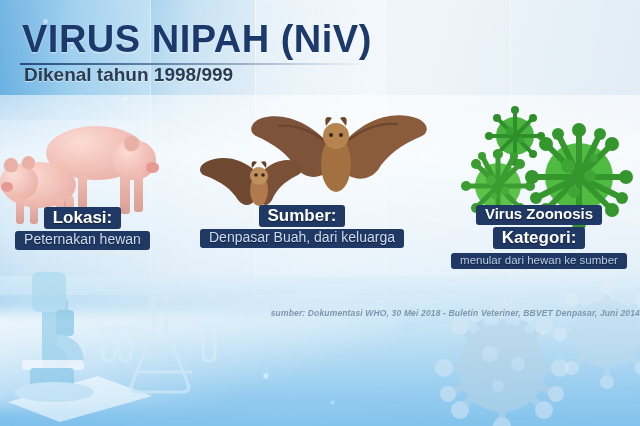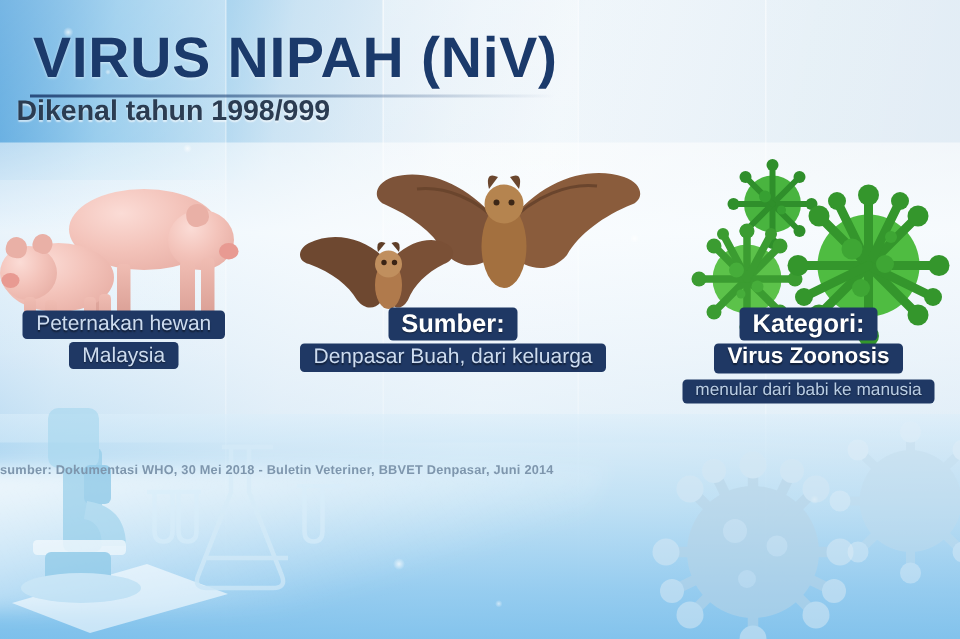--- a/index.html
+++ b/index.html
@@ -129,21 +129,21 @@
   .title-rule {
     position: absolute;
     left: 20px;
     top: 63px;
     width: 350px;
     height: 2px;
     background: linear-gradient(90deg, #2a4d7e, rgba(42,77,126,0));
   }
   .subtitle {
     position: absolute;
-    left: 11px;
+    left: 24px;
     top: 64px;
     font-size: 19px;
     font-weight: bold;
     color: #2b3c52;
     text-shadow: 0 1px 1px rgba(255,255,255,.6);
     white-space: nowrap;
   }
 
   .callout {
     position: absolute;
@@ -163,22 +163,23 @@
   .cl-head { font-size: 17px; font-weight: bold; }
   .cl-sub  { font-size: 15px; font-weight: bold; }
   .cl-soft { font-size: 14px; font-weight: normal; color: #cddcef; }
   .cl-soft-sm { font-size: 11.5px; font-weight: normal; color: #b9cde4; }
 
   .credit {
     position: absolute;
     left: 0;
     top: 308px;
     width: 640px;
-    text-align: left;
+    text-align: right;
     font-size: 8.5px;
+    font-style: italic;
     font-weight: bold;
     color: #7e96ad;
     letter-spacing: .15px;
     white-space: nowrap;
   }
 </style>
 </head>
 <body>
 
 <div id="infographic">
@@ -455,30 +456,30 @@
         </g>
       </g>
     </svg>
   </div>
 
   <div class="title">VIRUS NIPAH (NiV)</div>
   <div class="title-rule"></div>
   <div class="subtitle">Dikenal tahun 1998/999</div>
 
   <div class="callout" style="left:0;top:206px;width:165px;">
+    <div><span class="cl-line cl-head">Lokasi:</span></div>
     <div><span class="cl-line cl-soft">Peternakan hewan</span></div>
-    <div><span class="cl-line cl-soft">Malaysia</span></div>
   </div>
 
   <div class="callout" style="left:168px;top:204px;width:268px;">
     <div><span class="cl-line cl-head">Sumber:</span></div>
     <div><span class="cl-line cl-soft">Denpasar Buah, dari keluarga</span></div>
   </div>
 
   <div class="callout" style="left:438px;top:204px;width:202px;">
+    <div><span class="cl-line cl-sub">Virus Zoonosis</span></div>
     <div><span class="cl-line cl-head">Kategori:</span></div>
-    <div><span class="cl-line cl-sub">Virus Zoonosis</span></div>
-    <div><span class="cl-line cl-soft-sm">menular dari babi ke manusia</span></div>
+    <div><span class="cl-line cl-soft-sm">menular dari hewan ke sumber</span></div>
   </div>
 
   <div class="credit">sumber: Dokumentasi WHO, 30 Mei 2018 - Buletin Veteriner, BBVET Denpasar, Juni 2014</div>
 
 </div>
 
 </body></html>

